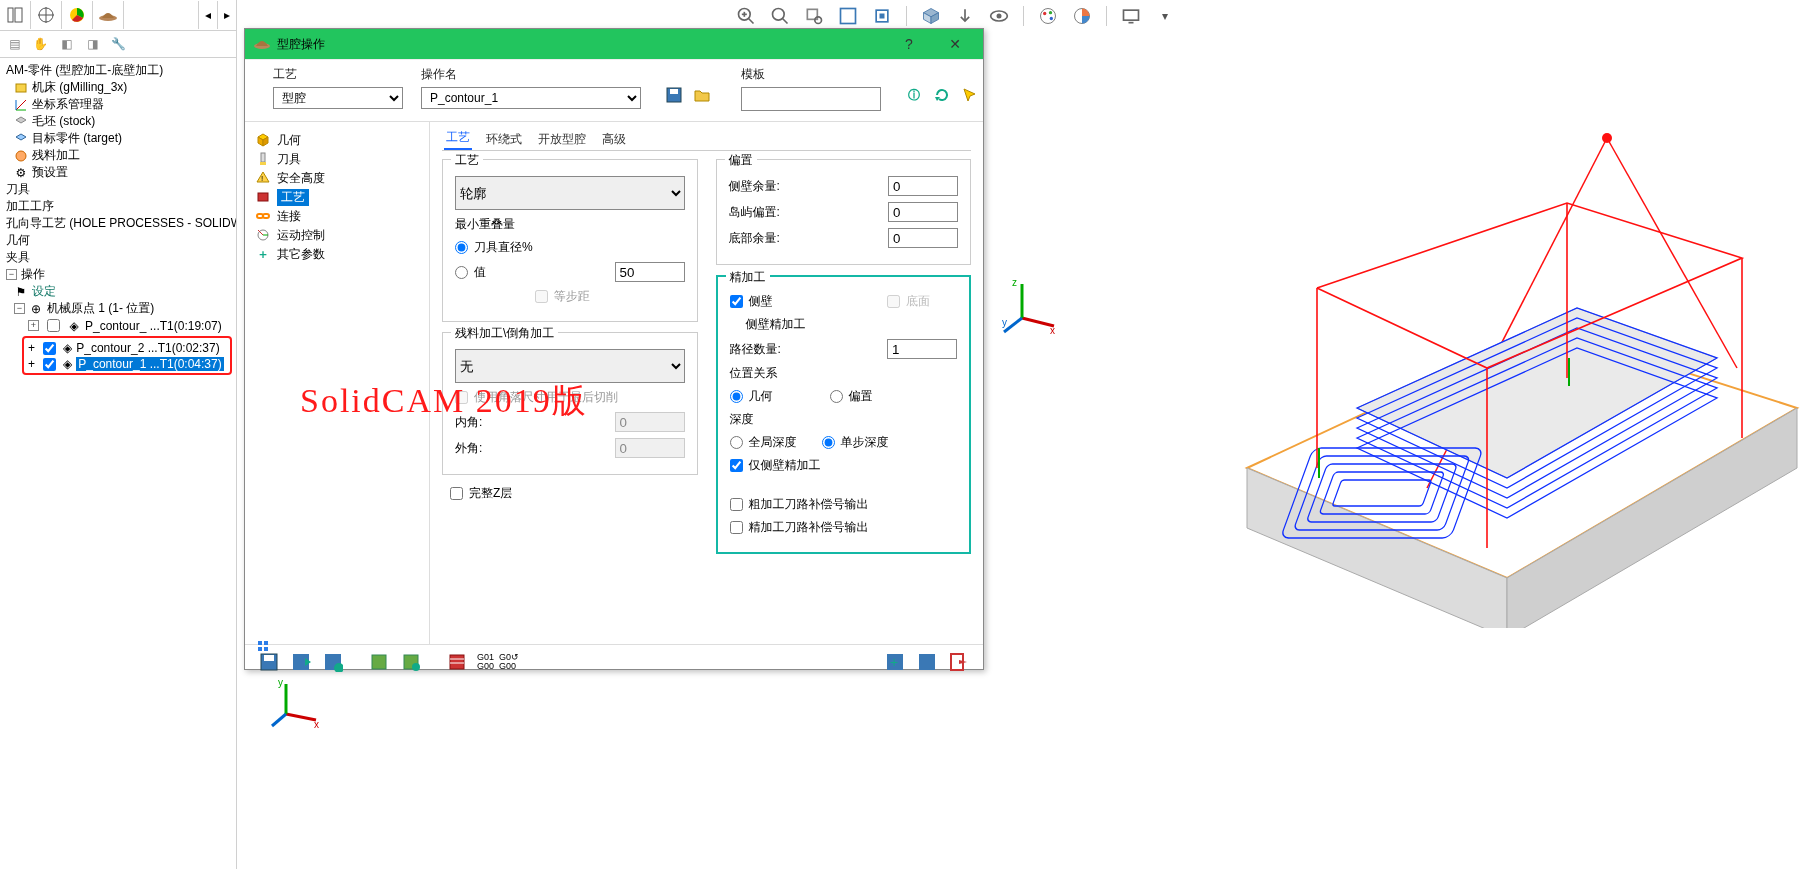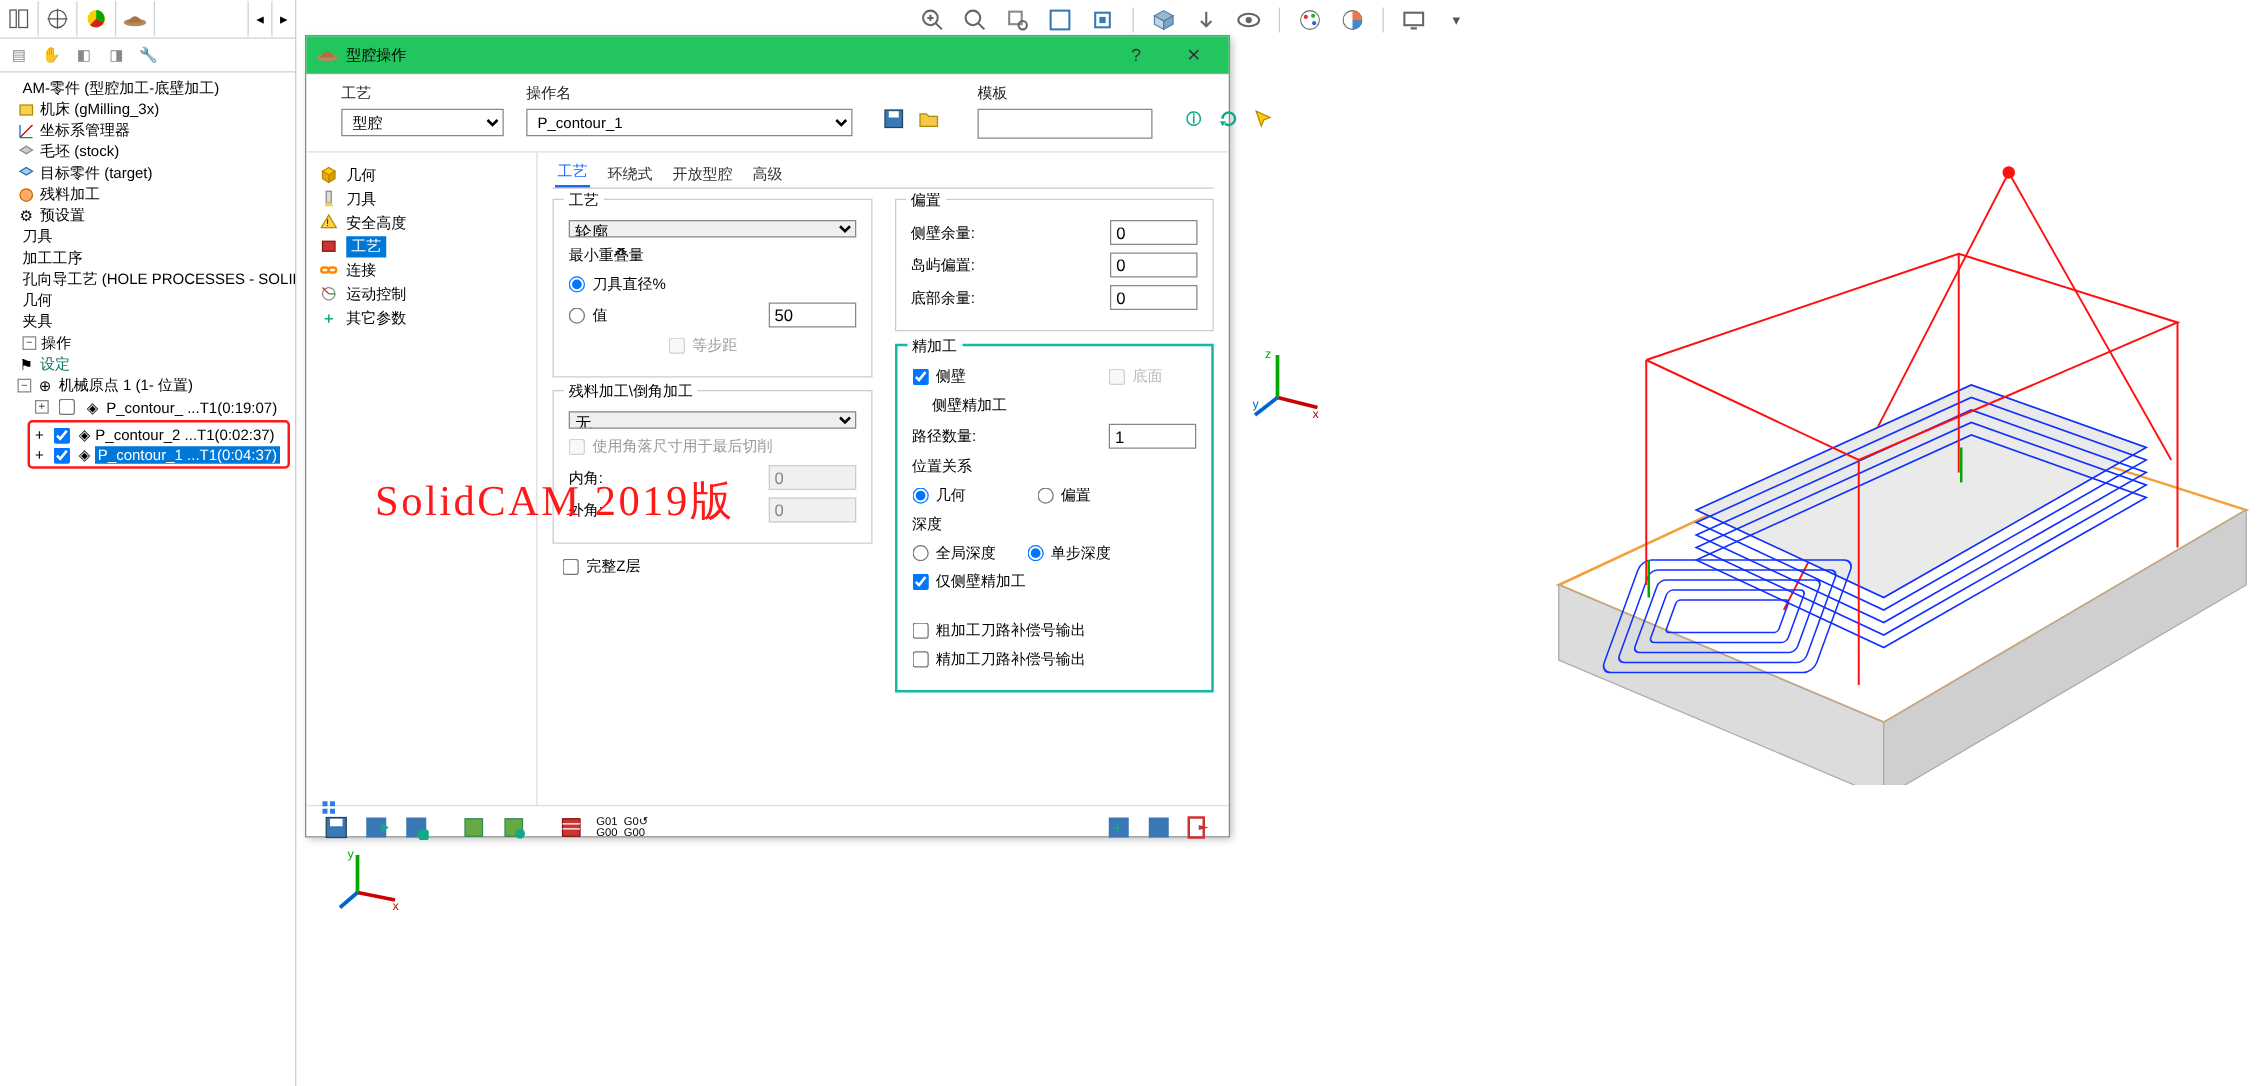--- a/index.html
+++ b/index.html
@@ -11,61 +11,61 @@
   .viewport{position:absolute;left:236px;top:28px;right:0;bottom:0;background:#fff;border-left:1px solid #d0d0d0}
   
   .left{position:absolute;left:0;top:0;width:236px;height:869px;background:#fff;border-right:1px solid #d0d0d0}
   .left-toolbar{height:30px;border-bottom:1px solid #d0d0d0;display:flex;align-items:center}
   .left-toolbar .tbtn{position:relative;width:30px;height:28px;display:flex;align-items:center;justify-content:center;border-right:1px solid #d0d0d0}
   .left-toolbar .nav{margin-left:auto;display:flex}
   .left-toolbar .nav .tbtn{border-left:1px solid #d0d0d0;border-right:none;width:18px}
   .left-toolbar2{height:26px;border-bottom:1px solid #d0d0d0;display:flex;align-items:center;gap:4px;padding:0 4px}
   .tb2{width:22px;height:22px;display:flex;align-items:center;justify-content:center;color:#888}
   .tree{padding:4px 0 0 0}
-  .tree-row{height:17px;display:flex;align-items:center;gap:4px;padding-left:18px;white-space:nowrap;overflow:hidden}
+  .tree-row{height:17px;display:flex;align-items:center;gap:4px;padding-left:6px;white-space:nowrap;overflow:hidden}
   .tree-row.in1{padding-left:14px}
   .tree-row.in2{padding-left:28px}
   .tree-row .expand{width:9px;height:9px;border:1px solid #888;display:flex;align-items:center;justify-content:center;font-size:9px;line-height:1;color:#444;background:#fff}
   .tree-row .ic{width:14px;height:14px;display:inline-flex;align-items:center;justify-content:center}
   .tree-row .ic svg{width:14px;height:14px}
   .ops-sel{border:2px solid #ff1a1a;border-radius:4px;margin:2px 4px 0 22px;padding:2px 0 1px 0}
   .op-row{height:16px;display:flex;align-items:center;gap:4px;padding-left:4px}
   .op-label.selected{background:#0078d7;color:#fff;padding:0 2px}
   
   .dlg{position:absolute;left:244px;top:28px;width:738px;height:640px;background:#fff;border:1px solid #888;box-shadow:2px 2px 6px rgba(0,0,0,.25)}
   .dlg-title{height:30px;display:flex;align-items:center;padding:0 8px;gap:6px;background:#22c55e;border-bottom:1px solid #eee}
   .dlg-title .spacer{flex:1}
   .dlg-title .ctl{width:40px;height:28px;display:flex;align-items:center;justify-content:center;font-size:14px;color:#333}
   .dlg-top{display:flex;align-items:flex-start;gap:18px;padding:6px 14px 10px 28px;border-bottom:1px solid #ddd}
   .dlg-top .blk{display:flex;flex-direction:column;gap:4px}
   .dlg-top label{color:#222}
   .dlg-top select,.dlg-top input[type=text]{height:22px;border:1px solid #888;background:#fff;font-family:inherit;font-size:12px;padding:0 4px}
   .dlg-top .tech-sel{width:130px}
-  .dlg-top .opname{width:261px}
+  .dlg-top .opname{width:220px}
   .dlg-top .tmpl{width:130px}
   .dlg-top .icons{display:flex;align-items:center;gap:6px;margin-left:4px;margin-top:18px}
   .dlg-top .micon{width:22px;height:22px;display:flex;align-items:center;justify-content:center}
   .dlg-body{display:flex;height:522px}
   .side-tree{width:170px;border-right:1px solid #ddd;padding:8px 4px 4px 10px}
   .st-row{height:18px;display:flex;align-items:center;gap:6px;margin:1px 0}
   .st-row.sel .st-label{background:#0078d7;color:#fff;padding:0 4px}
   .st-ic{width:16px;height:16px;display:flex;align-items:center;justify-content:center}
   .panel{flex:1;padding:8px 12px 8px 12px;position:relative}
   .tabs{display:flex;gap:12px;height:20px;border-bottom:1px solid #ccc;align-items:flex-end;padding-left:2px}
   .tabs .tab{color:#333;padding:2px 2px}
   .tabs .tab.active{color:#1a66ff;border-bottom:2px solid #1a66ff}
   .cols{display:flex;gap:18px;margin-top:8px}
   .col{flex:1}
   .grp{border:1px solid #ccc;border-radius:0;padding:10px 12px 10px 12px;margin-bottom:10px;position:relative}
   .grp .title{position:absolute;top:-8px;left:8px;background:#fff;padding:0 4px}
   .row{display:flex;align-items:center;gap:10px;margin:6px 0}
   .row label{min-width:70px}
   .row input[type=text]{width:60px;height:18px;border:1px solid #888;padding:0 4px;font-family:inherit}
   .row input[readonly]{background:#f0f0f0;color:#888;border-color:#ccc}
-  .row select{height:14px;border:1px solid #888;flex:1}
+  .row select{height:34px;border:1px solid #888;flex:1}
   .row input[type=checkbox],.row input[type=radio]{margin:0}
   .chk{display:flex;align-items:center;gap:6px}
   .red-box{border:2px solid #14b8a6}
   .red-box .title{color:#000}
   .overlay-text{position:absolute;left:300px;top:378px;font-size:34px;color:#ff1a1a;font-weight:400;letter-spacing:2px;pointer-events:none;font-family:Liberation Serif, serif}
   .dlg-footer{height:34px;border-top:1px solid #ddd;display:flex;align-items:center;padding:0 12px;gap:8px}
   .dlg-footer .spacer{flex:1}
   .ficon{width:24px;height:24px;display:flex;align-items:center;justify-content:center}
   
   .sketch{position:absolute;left:1000px;top:80px;width:570px;height:520px;pointer-events:none}

